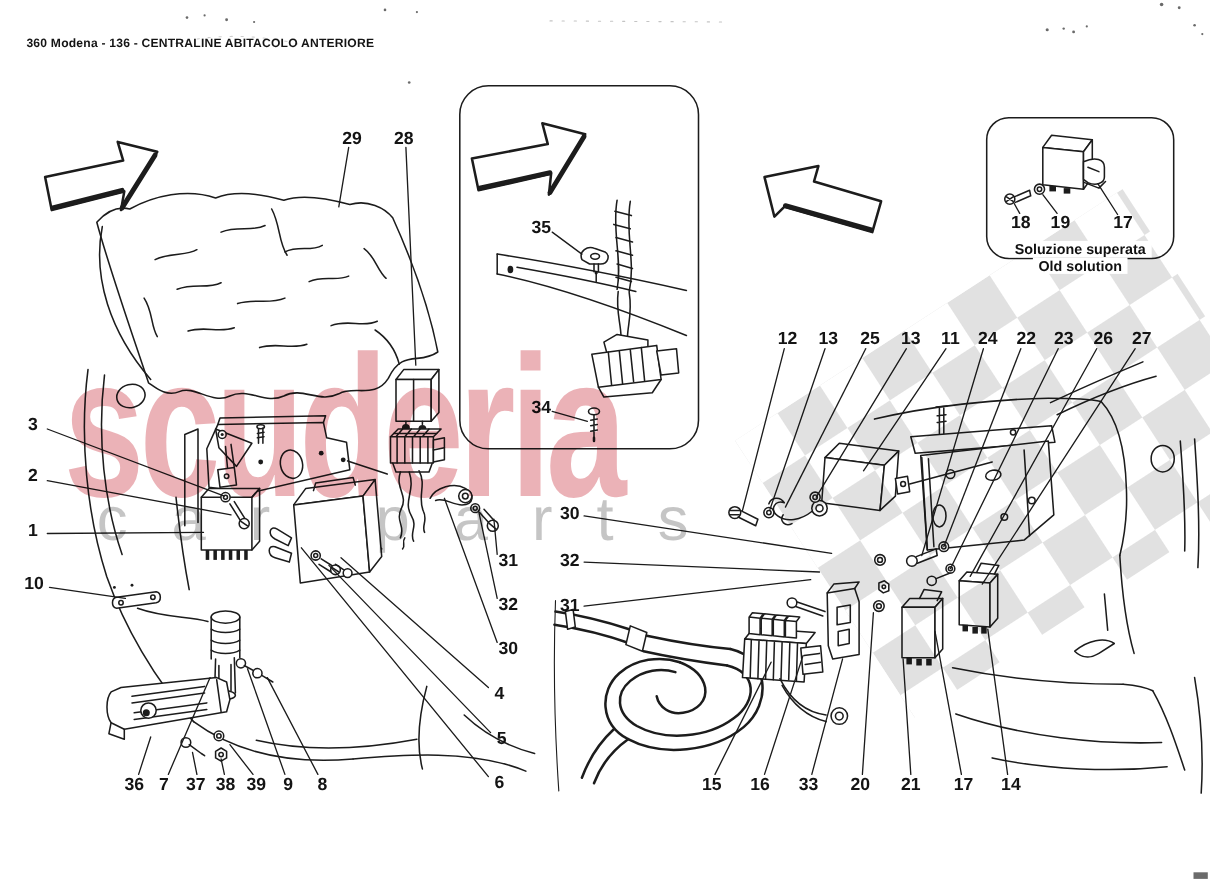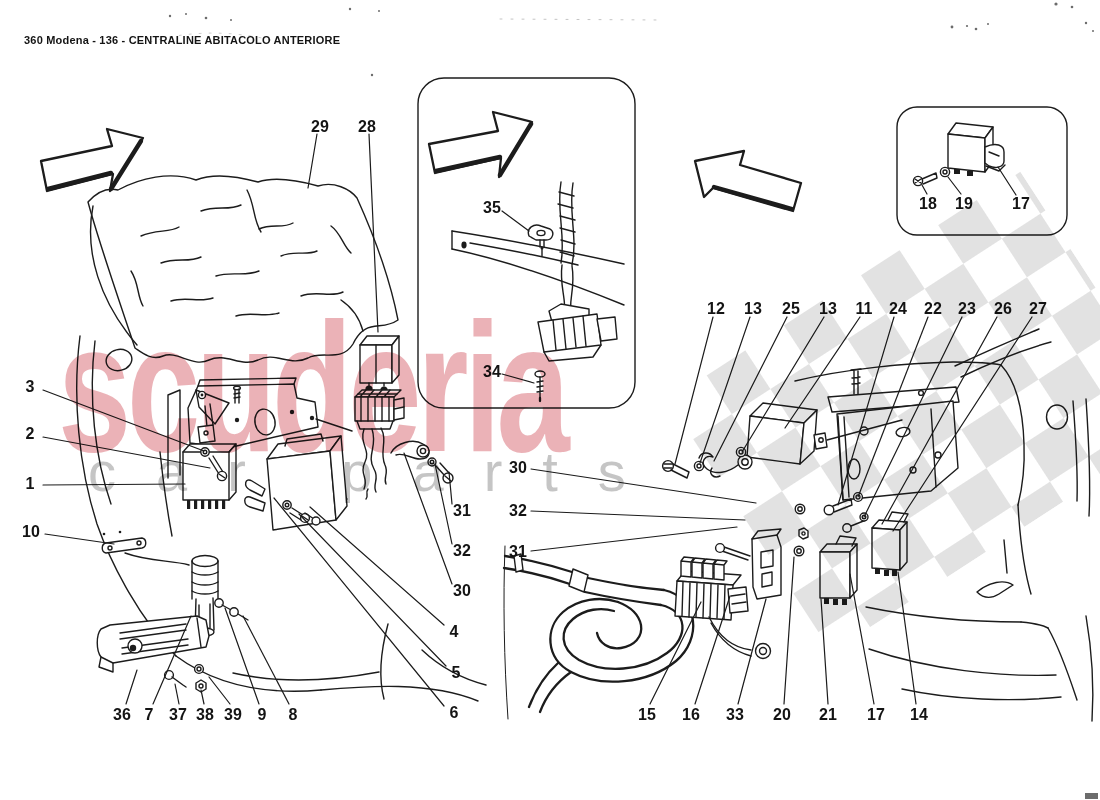--- a/index.html
+++ b/index.html
@@ -509,13 +509,17 @@
         <text x="876" y="714" class="callout">17</text>
         <line x1="916" y1="704" x2="898" y2="572" class="leader"></line>
         <text x="919" y="714" class="callout">14</text>
       </g>
   </svg>
 
   <div class="wm-checker"></div>
   <div class="wm-brand">scuderia</div>
   <div class="wm-sub">car parts</div>
 
+  <div class="inset-caption">
+    <span>Soluzione superata</span><br>
+    <span>Old solution</span>
+  </div>
 </div>
 
 </body></html>

